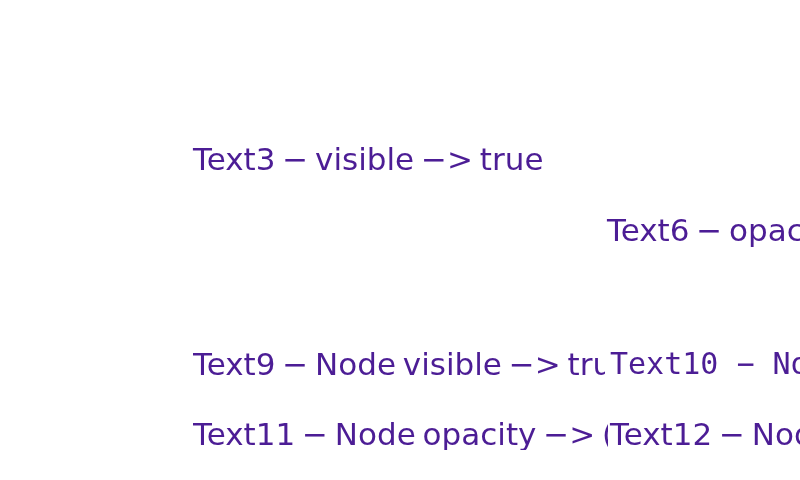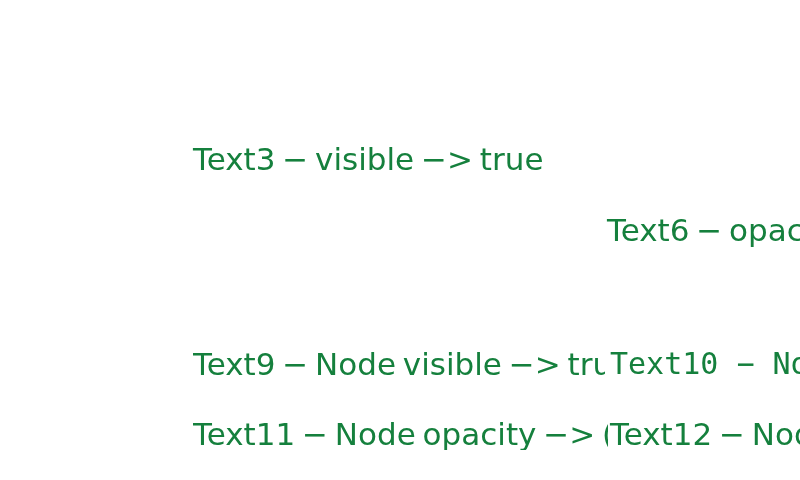--- a/index.html
+++ b/index.html
@@ -18,21 +18,21 @@
     left: 0; top: 0;
     width: 800px;
     height: 480px;
     background: #ffffff;
   }
   .lbl {
     position: absolute;
     font-family: "DejaVu Sans", sans-serif;
     font-size: 31px;
     line-height: 1;
-    color: #15803d;
+    color: #4c1d95;
     white-space: pre;
     word-spacing: -3px;
     letter-spacing: 0;
     text-align: center;
   }
   
   .lbl-text3 { left: 193px; top: 144px; z-index: 1; }
   
   .lbl-text6 { left: 607px; top: 215px; z-index: 1; }
   

